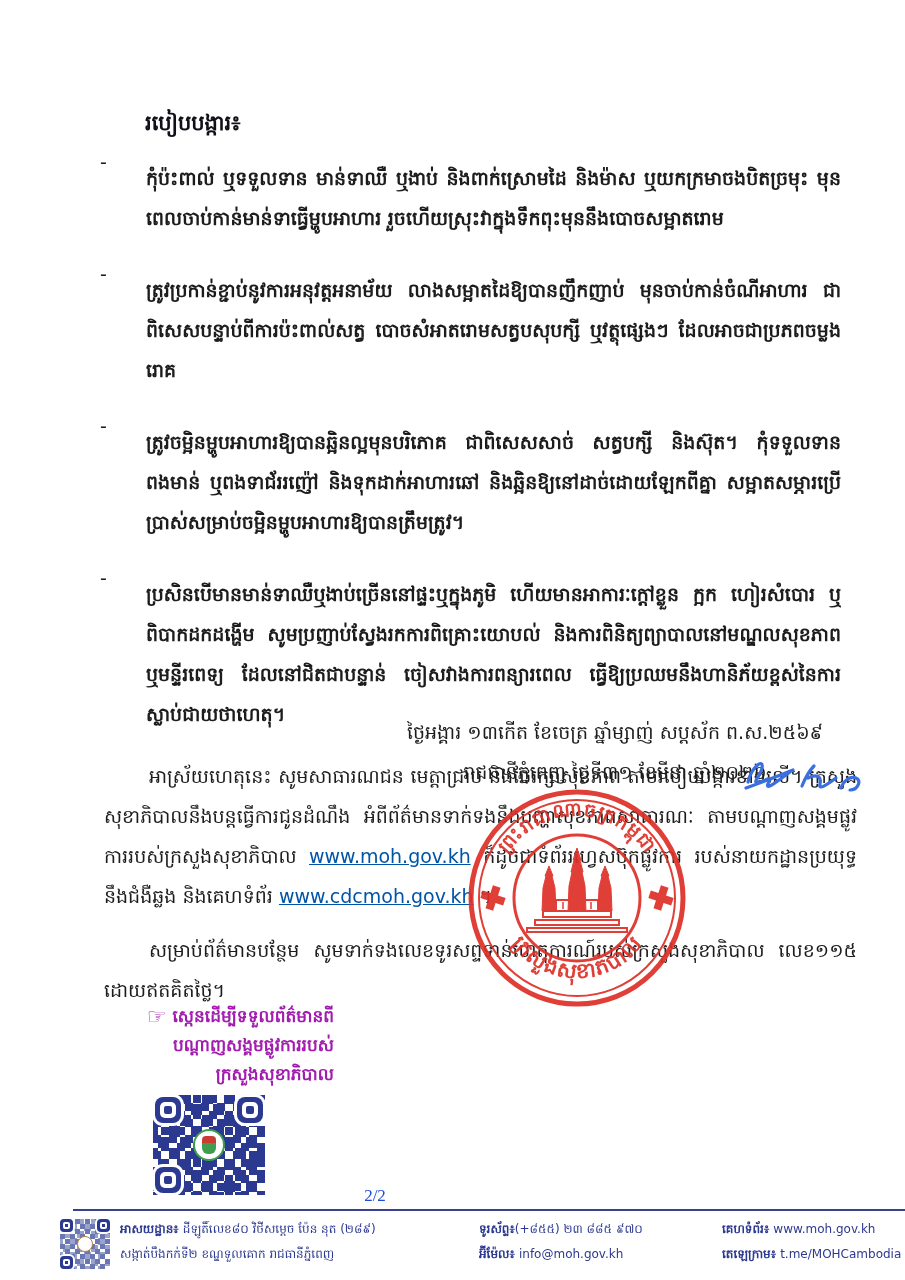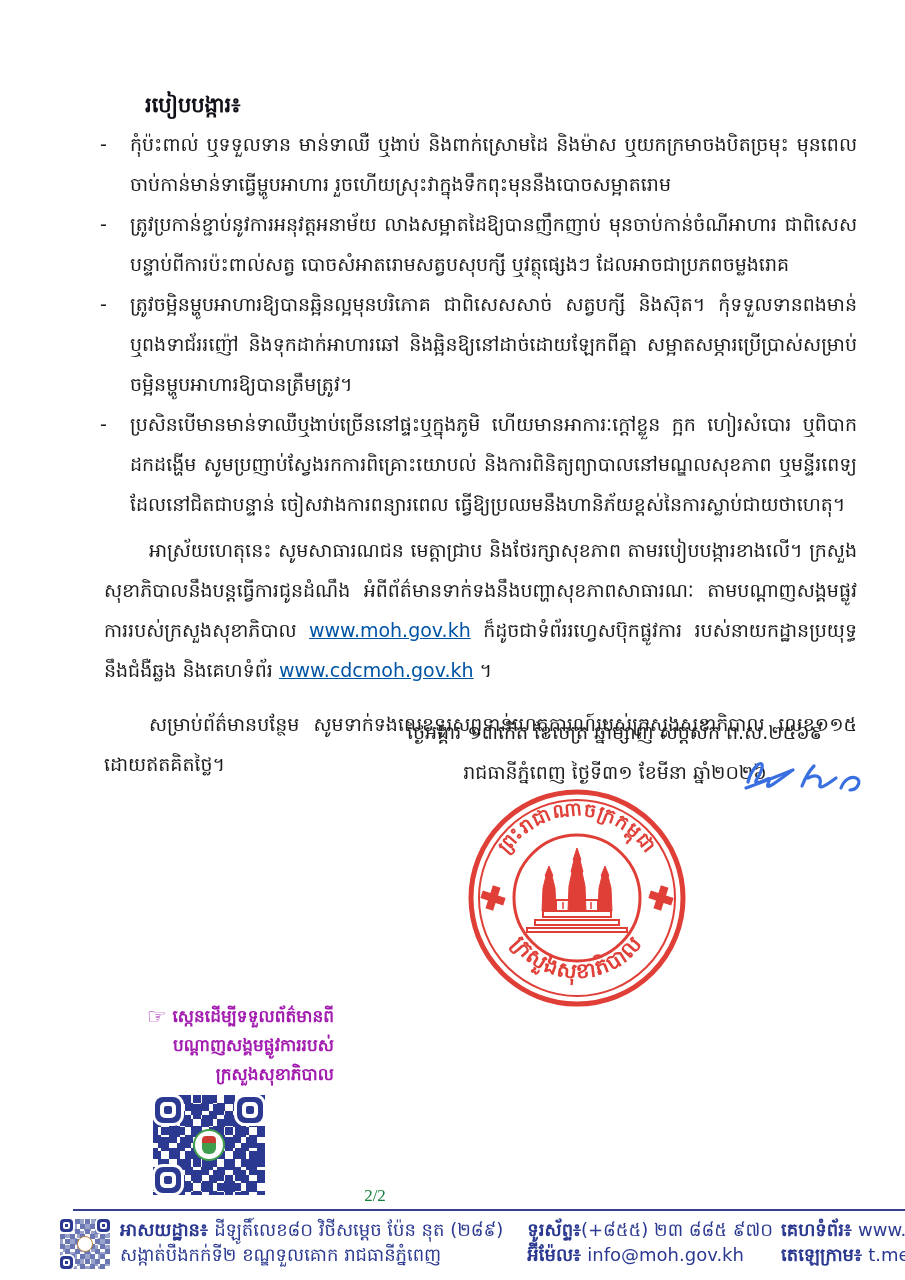--- a/index.html
+++ b/index.html
@@ -7,31 +7,31 @@
     position:relative;
     width:905px;height:1280px;
     margin:0 auto;
     background:#ffffff;
     font-family:"DejaVu Sans","Liberation Sans",sans-serif;
     color:#1c1c1c;
     overflow:hidden;
   }
   
   .main-text{
-    position:absolute;left:100px;top:88px;width:757px;
+    position:absolute;left:100px;top:106px;width:757px;
     font-size:19px;line-height:40px;text-align:justify;
   }
   .heading{
     margin:0 0 2px 45px;
     font-size:21px;font-weight:bold;color:#101018;
     line-height:34px;
   }
   .bullet-item{display:flex;align-items:flex-start;}
   .bullet-item .dash{flex:0 0 30px;color:#1c1c1c;}
-  .bullet-item p{margin:0;flex:1;}
+  .bullet-item p{margin:16px;flex:1;font-weight:bold;}
   .para{margin:6px 0 0 4px;text-indent:45px;}
   .para2{margin-top:14px;}
   a.doclink{color:#0054a6;text-decoration:underline;cursor:pointer;}
   
   .date-block{
     position:absolute;left:390px;top:712px;width:450px;
     text-align:center;font-size:19px;line-height:40px;color:#1c1c1c;
   }
   .signature-svg{position:absolute;left:738px;top:748px;}
   
@@ -68,30 +68,30 @@
     border:2px solid #3f9e4d;box-sizing:border-box;
   }
   .qr-logo::before{
     content:"";position:absolute;left:7px;top:5px;width:14px;height:18px;
     background:linear-gradient(#cc3b33 0 40%, #3f9e4d 0 100%);
     border-radius:4px 4px 6px 6px;
   }
   
   .page-number{
     position:absolute;left:0;top:1186px;width:750px;text-align:center;
-    font-family:"Liberation Serif","DejaVu Serif",serif;font-size:17px;color:#15803d;
+    font-family:"Liberation Serif","DejaVu Serif",serif;font-size:17px;color:#1d4ed8;
   }
   .footer-rule{
     position:absolute;left:73px;top:1209px;width:832px;height:0;
     border:none;border-top:2px solid #37418f;margin:0;
   }
   .footer{
     position:absolute;left:60px;top:1217px;width:845px;
     display:flex;align-items:flex-start;
-    color:#2b3990;font-size:18px;line-height:25px;font-weight:bold;
+    color:#2b3990;font-size:12px;line-height:25px;font-weight:bold;
   }
   .footer .qr-small{
     position:relative;flex:0 0 50px;height:50px;margin:2px 10px 0 0;
     background:
       repeating-conic-gradient(#6a77b3 0 25%, transparent 0 50%) 0 0/10px 10px,
       repeating-conic-gradient(#9aa3cc 0 25%, transparent 0 50%) 3px 5px/14px 14px,
       #fff;
   }
   .qr-small .sf{position:absolute;width:13px;height:13px;background:#2b3990;border-radius:4px;box-shadow:0 0 0 2px #fff;}
   .qr-small .sf::before{content:"";position:absolute;left:3px;top:3px;width:7px;height:7px;background:#fff;border-radius:2px;}

